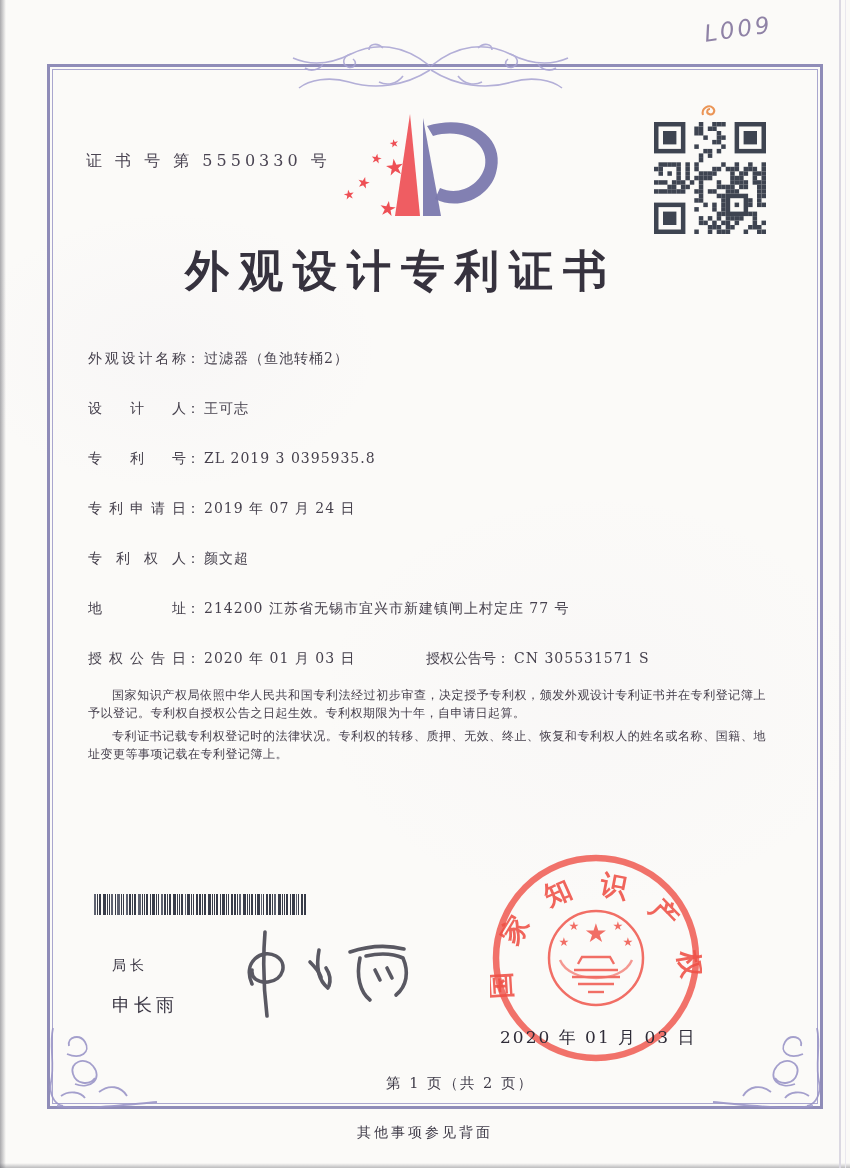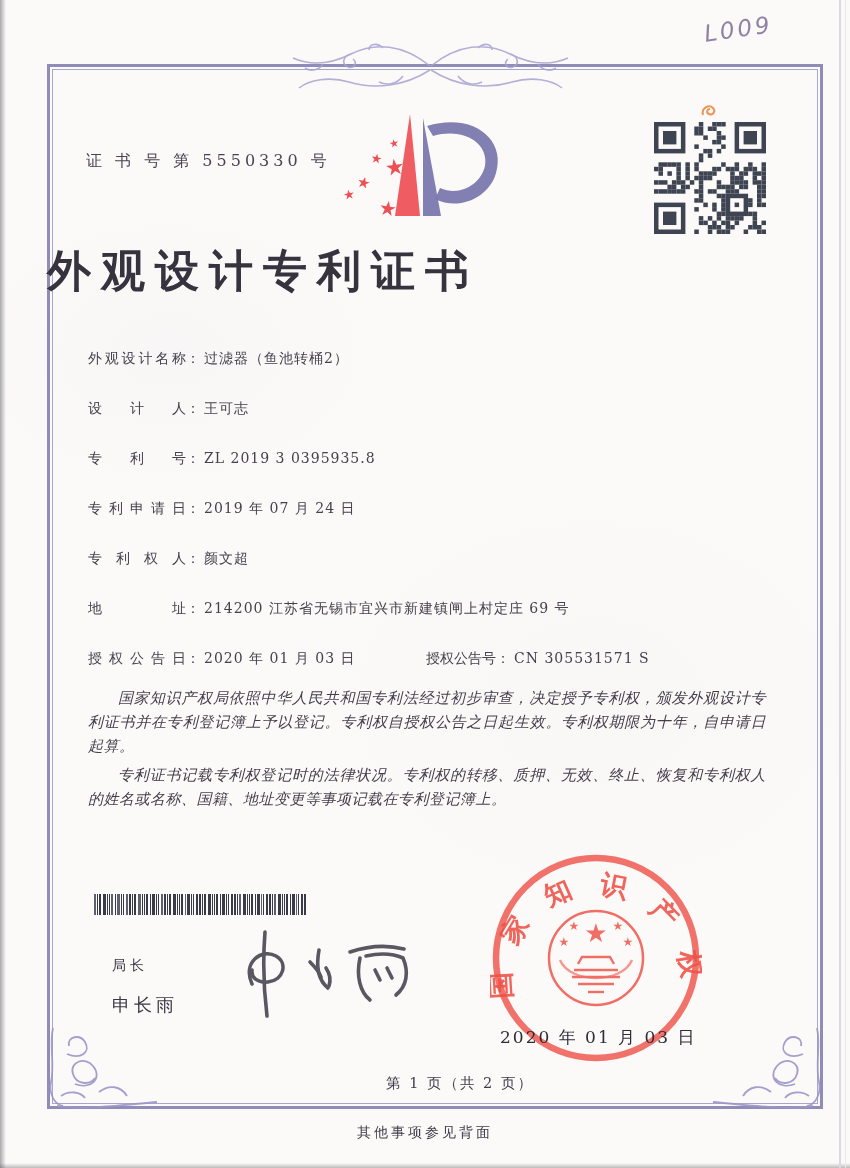--- a/index.html
+++ b/index.html
@@ -23,40 +23,40 @@
 
   
   .frame { position:absolute; left:47px; top:64px; width:776px; height:1045px;
     border:3px solid #8f8cb8; }
   .frame-inner { position:absolute; left:2px; top:2px; right:2px; bottom:2px;
     border:1px solid #a9a6ce; }
 
   .cert-no { position:absolute; left:86px; top:120px; font-size:16px; color:#4a4452;
     letter-spacing:4px;margin-top:31px; }
 
-  .title { position:absolute; left:47px; top:242px; width:708px; text-align:left;
+  .title { position:absolute; left:47px; top:242px; width:708px; text-align:center;
     font-size:44px; font-weight:bold; color:#36323e; letter-spacing:10px; }
 
   .note-l009 { position:absolute; left:704px; top:16px; font-size:23px; font-style:italic;
     color:#8f82a6; letter-spacing:3px; transform:rotate(-8deg);
     font-family:"DejaVu Sans","Liberation Sans",sans-serif; }
 
   .logo { position:absolute; left:338px; top:110px; }
   .qr { position:absolute; left:654px; top:122px; width:112px; height:112px; }
   .orange-mark { position:absolute; left:700px; top:103px; }
 
   .fields { position:absolute; left:88px; top:350px; width:700px; font-size:14px; color:#46414d; }
   .frow { position:relative; margin-bottom:29px; white-space:nowrap; height:21px; }
   .flabel { display:inline-block; width:98px; text-align:justify; text-align-last:justify; vertical-align:baseline; }
   .fcolon { margin:0 4px 0 0; }
   .fvalue { letter-spacing:1px; }
   .fpair2 { position:absolute; left:338px; top:0; }
 
-  .paras { position:absolute; left:88px; top:686px; width:678px; font-size:15px;
-    color:#443e4b; line-height:24px; text-align:justify;font-style:italic; }
+  .paras { position:absolute; left:88px; top:686px; width:678px; font-size:12px;
+    color:#443e4b; line-height:18px; text-align:justify; }
   .paras p { text-indent:2em; margin:0 0 5px 0; letter-spacing:0.5px; }
 
   .barcode { position:absolute; left:94px; top:894px; }
 
   .signer-title { position:absolute; left:112px; top:957px; font-size:14px; color:#3b3744; letter-spacing:4px; }
   .signer-name  { position:absolute; left:112px; top:993px; font-size:18px; color:#3b3744; letter-spacing:4px; }
   .sig { position:absolute; left:218px; top:922px; }
 
   .seal { position:absolute; left:490px; top:852px; }
   .seal-date { position:absolute; left:500px; top:1026px; width:220px; font-size:17px;
@@ -339,21 +339,21 @@
   </svg>
 
   <div class="title">外观设计专利证书</div>
 
   <div class="fields" id="fields">
       <div class="frow"><span class="flabel">外观设计名称</span><span class="fcolon">：</span><span class="fvalue">过滤器（鱼池转桶2）</span></div>
       <div class="frow"><span class="flabel">设计人</span><span class="fcolon">：</span><span class="fvalue">王可志</span></div>
       <div class="frow"><span class="flabel">专利号</span><span class="fcolon">：</span><span class="fvalue">ZL 2019 3 0395935.8</span></div>
       <div class="frow"><span class="flabel">专利申请日</span><span class="fcolon">：</span><span class="fvalue">2019 年 07 月 24 日</span></div>
       <div class="frow"><span class="flabel">专利权人</span><span class="fcolon">：</span><span class="fvalue">颜文超</span></div>
-      <div class="frow"><span class="flabel">地址</span><span class="fcolon">：</span><span class="fvalue">214200 江苏省无锡市宜兴市新建镇闸上村定庄 69 号</span></div>
+      <div class="frow"><span class="flabel">地址</span><span class="fcolon">：</span><span class="fvalue">214200 江苏省无锡市宜兴市新建镇闸上村定庄 77 号</span></div>
       <div class="frow"><span class="flabel">授权公告日</span><span class="fcolon">：</span><span class="fvalue">2020 年 01 月 03 日</span><span class="fpair2"><span class="">授权公告号</span><span class="fcolon">：</span><span class="fvalue">CN 305531571 S</span></span></div>
     </div>
 
   <div class="paras">
     <p>国家知识产权局依照中华人民共和国专利法经过初步审查，决定授予专利权，颁发外观设计专利证书并在专利登记簿上予以登记。专利权自授权公告之日起生效。专利权期限为十年，自申请日起算。</p>
     <p>专利证书记载专利权登记时的法律状况。专利权的转移、质押、无效、终止、恢复和专利权人的姓名或名称、国籍、地址变更等事项记载在专利登记簿上。</p>
   </div>
 
   <div class="barcode"><svg width="216" height="21" viewBox="0 0 216 21">
         <rect x="0" y="0" width="2" height="21" fill="#5d616f"></rect>

